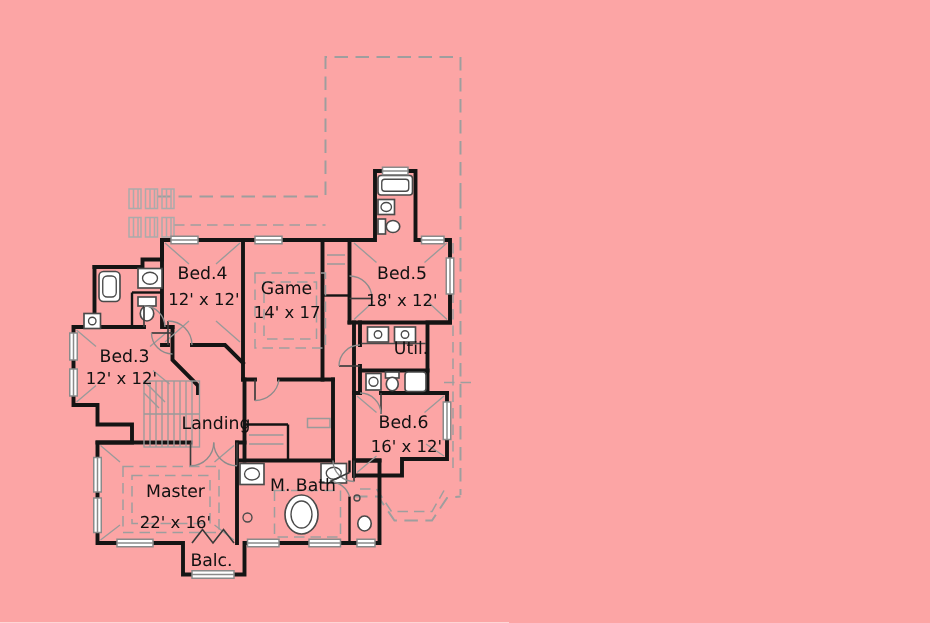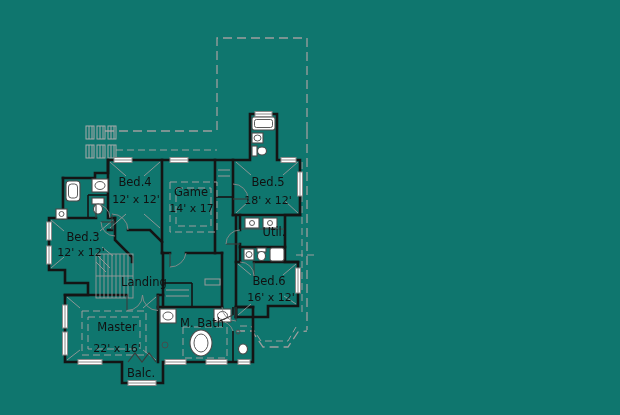--- a/index.html
+++ b/index.html
@@ -1,16 +1,16 @@
 <!DOCTYPE html>
 <html style="--wall: #141414; --fixture: #4a4a4a; --line: #9a9a9a; --dash: #9e9e9e; --hatch: #ababab; --text: #111111; --background: #ffffff;"><head>
 <meta charset="utf-8">
 <style>
   html,body{margin:0;padding:0;background:#ffffff;}
-  .stage{position:relative;width:620px;height:415px;background:#0f766e;overflow:hidden;
+  .stage{position:relative;width:620px;height:415px;background:#fca5a5;overflow:hidden;
          font-family:"DejaVu Sans", sans-serif;}
   svg{display:block;}
   .wall      {stroke:var(--wall,#141414);stroke-width:2.6;fill:none;stroke-linecap:square;}
   .wall-thin {stroke:var(--wall,#141414);stroke-width:1.6;fill:none;}
   .fixture   {stroke:var(--fixture,#4a4a4a);stroke-width:1.1;fill:#ffffff;}
   .fixline   {stroke:var(--fixture,#4a4a4a);stroke-width:0.9;fill:none;}
   .thin      {stroke:var(--line,#9a9a9a);stroke-width:1;fill:none;}
   .ceil      {stroke:var(--line,#9a9a9a);stroke-width:0.9;fill:none;}
   .dash      {stroke:var(--dash,#9e9e9e);stroke-width:1.3;fill:none;stroke-dasharray:9 5;}
   .dash-thin {stroke:var(--dash,#9e9e9e);stroke-width:1;fill:none;stroke-dasharray:7 4;}

